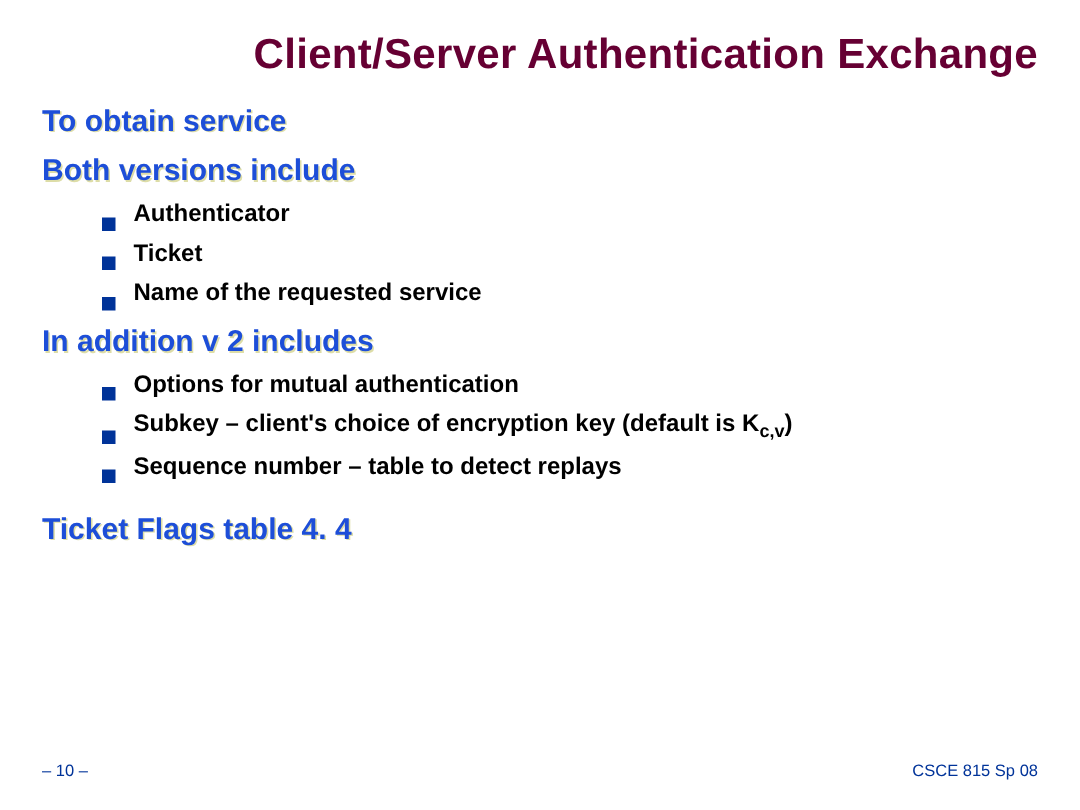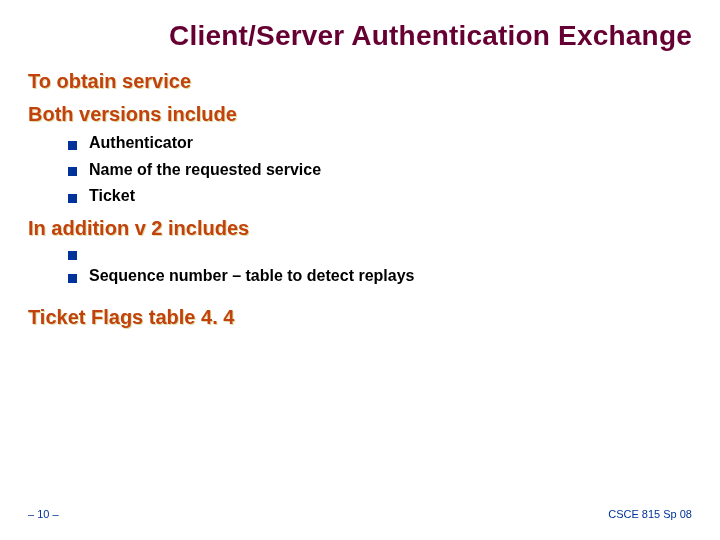--- a/index.html
+++ b/index.html
@@ -12,36 +12,36 @@
     }
     .title {
       color: #660033;
       font-size: 28px;
       font-weight: bold;
       margin-bottom: 18px;
       letter-spacing: 0.2px;
       text-align: right;
     }
     .heading {
-      color: #c2410c;
+      color: #1d4ed8;
       font-size: 20px;
       font-weight: bold;
       margin-top: 10px;
       margin-bottom: 6px;
     }
     .heading-shadow {
       text-shadow: 1px 1px 0 rgba(180,180,60,0.45);
     }
     ul.bullets {
       list-style: none;
       margin: 4px 0 8px 40px;
     }
     ul.bullets li {
       display: flex;
-      align-items: center;
+      align-items: flex-end;
       margin: 5px 0;
     }
     ul.bullets li .sq {
       display: inline-block;
       width: 9px;
       height: 9px;
       background: #003399;
       margin-top: 5px;
       margin-right: 12px;
       flex-shrink: 0;
@@ -75,33 +75,40 @@
 
 <div class="heading heading-shadow">Both versions include</div>
 
 <ul class="bullets">
   <li>
     <span class="sq"></span>
     <span class="txt">Authenticator</span>
   </li>
   <li>
     <span class="sq"></span>
-    <span class="txt">Name of the requested service</span>
+    <span class="txt">Ticket</span>
   </li>
   <li>
     <span class="sq"></span>
-    <span class="txt">Ticket</span>
+    <span class="txt">Name of the requested service</span>
   </li>
 </ul>
 
 <div class="heading heading-shadow">In addition v 2 includes</div>
 
 <ul class="bullets">
   <li>
     <span class="sq"></span>
+    <span class="txt">Options for mutual authentication</span>
+  </li>
+  <li>
+    <span class="sq"></span>
+    <span class="txt subkey-wrap">
+      <span>Subkey – client's choice of encryption key (default is K</span><span class="sub">c,v</span><span>)</span>
+    </span>
   </li>
   <li>
     <span class="sq"></span>
     <span class="txt">Sequence number – table to detect replays</span>
   </li>
 </ul>
 
 <div class="spacer-sm"></div>
 
 <div class="heading heading-shadow">Ticket Flags table 4. 4</div>

